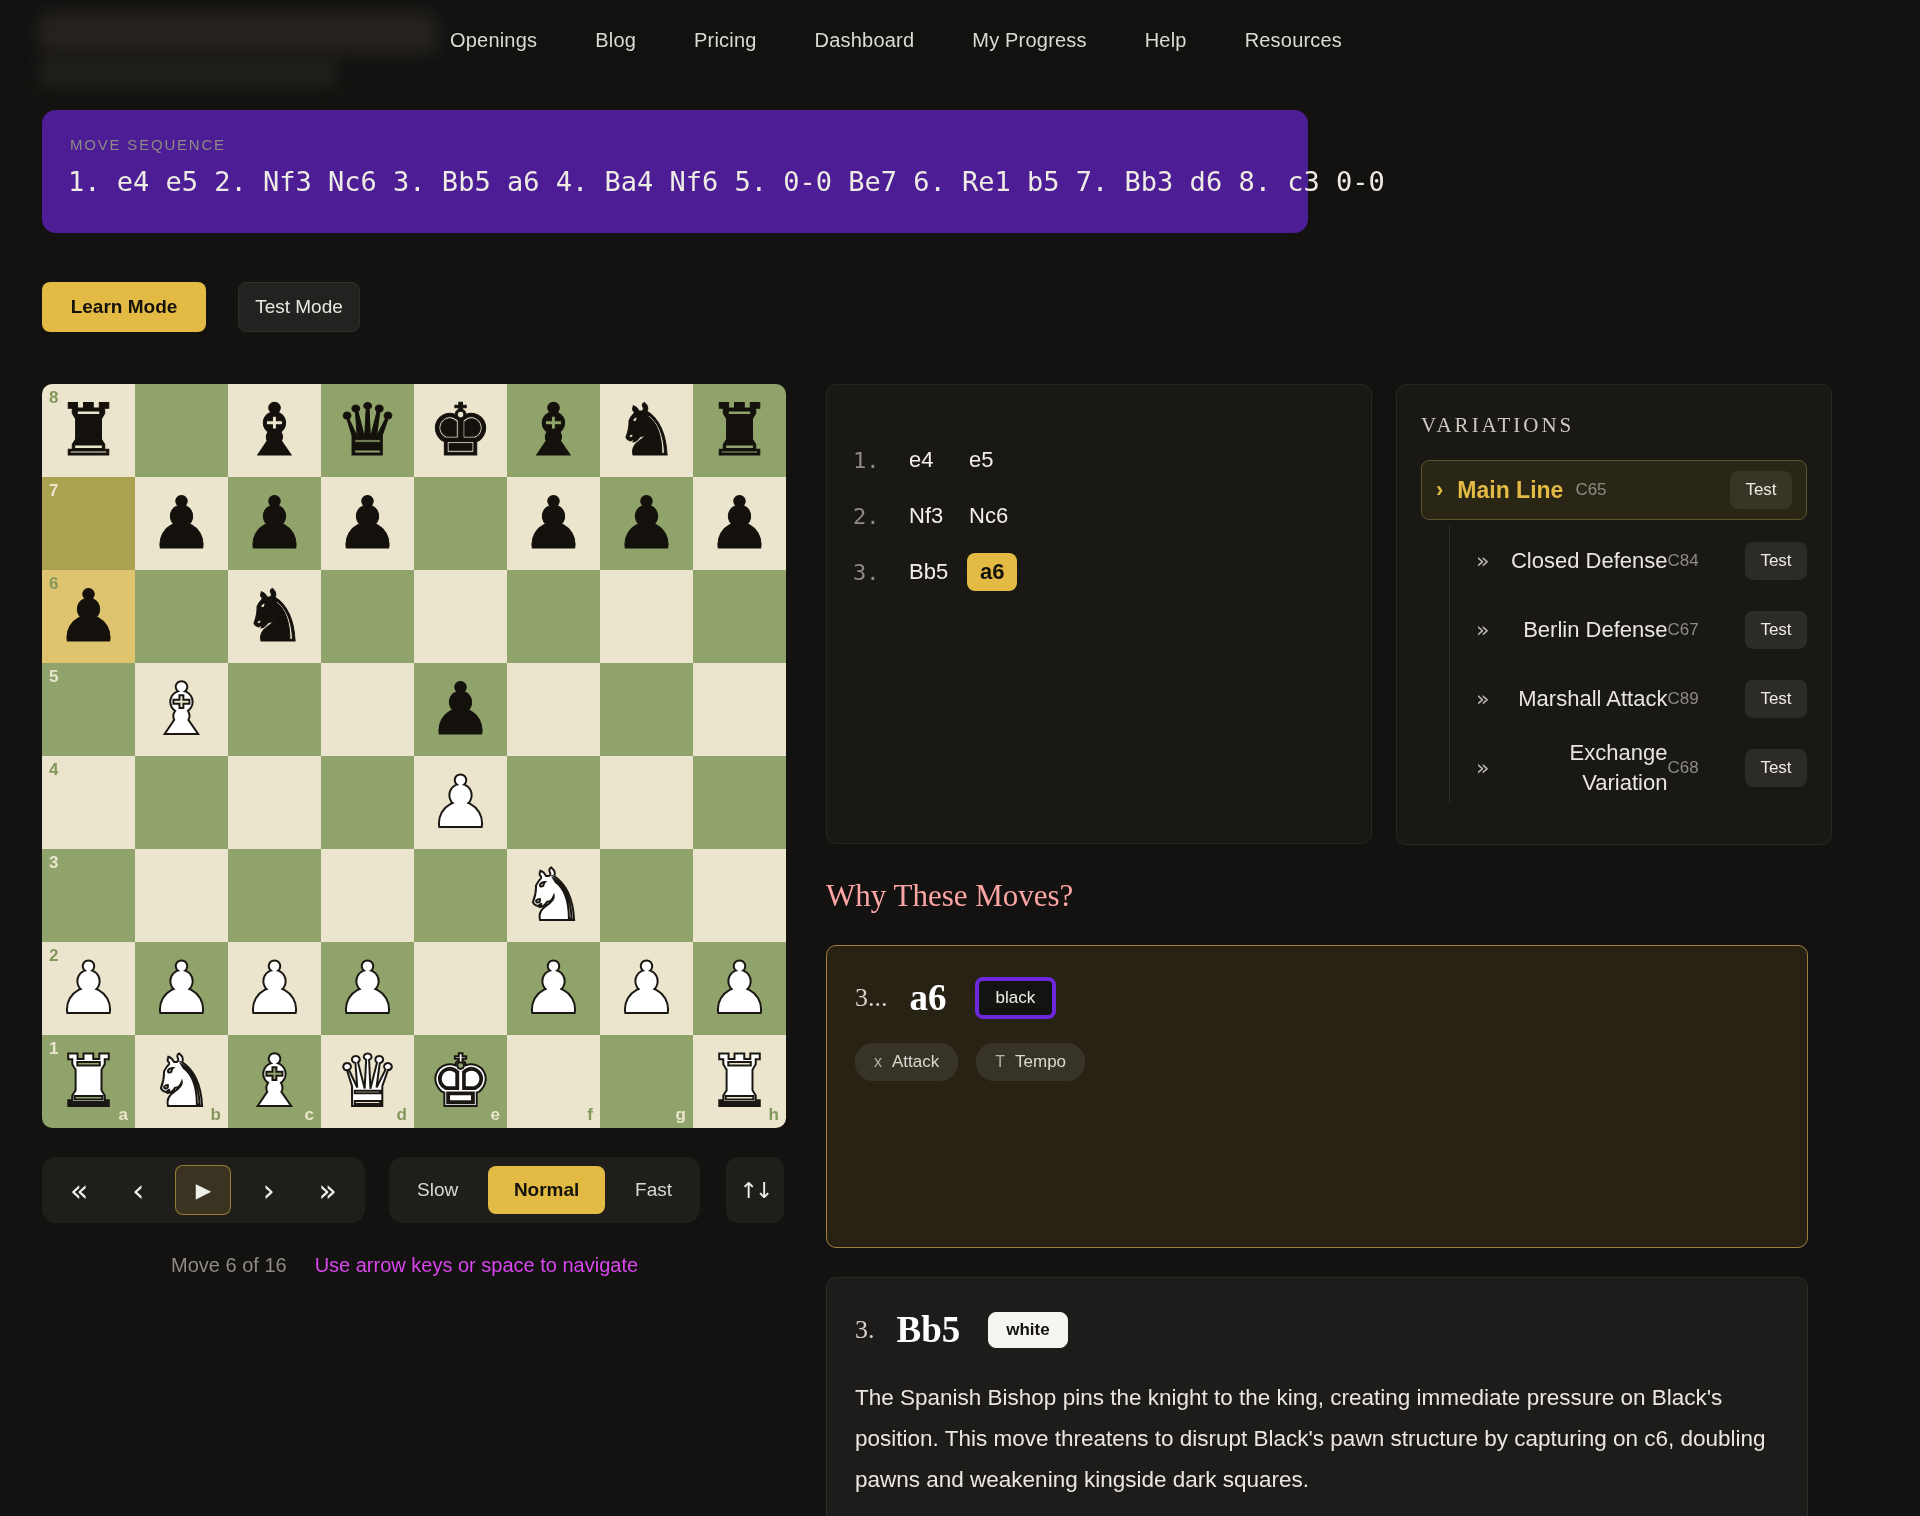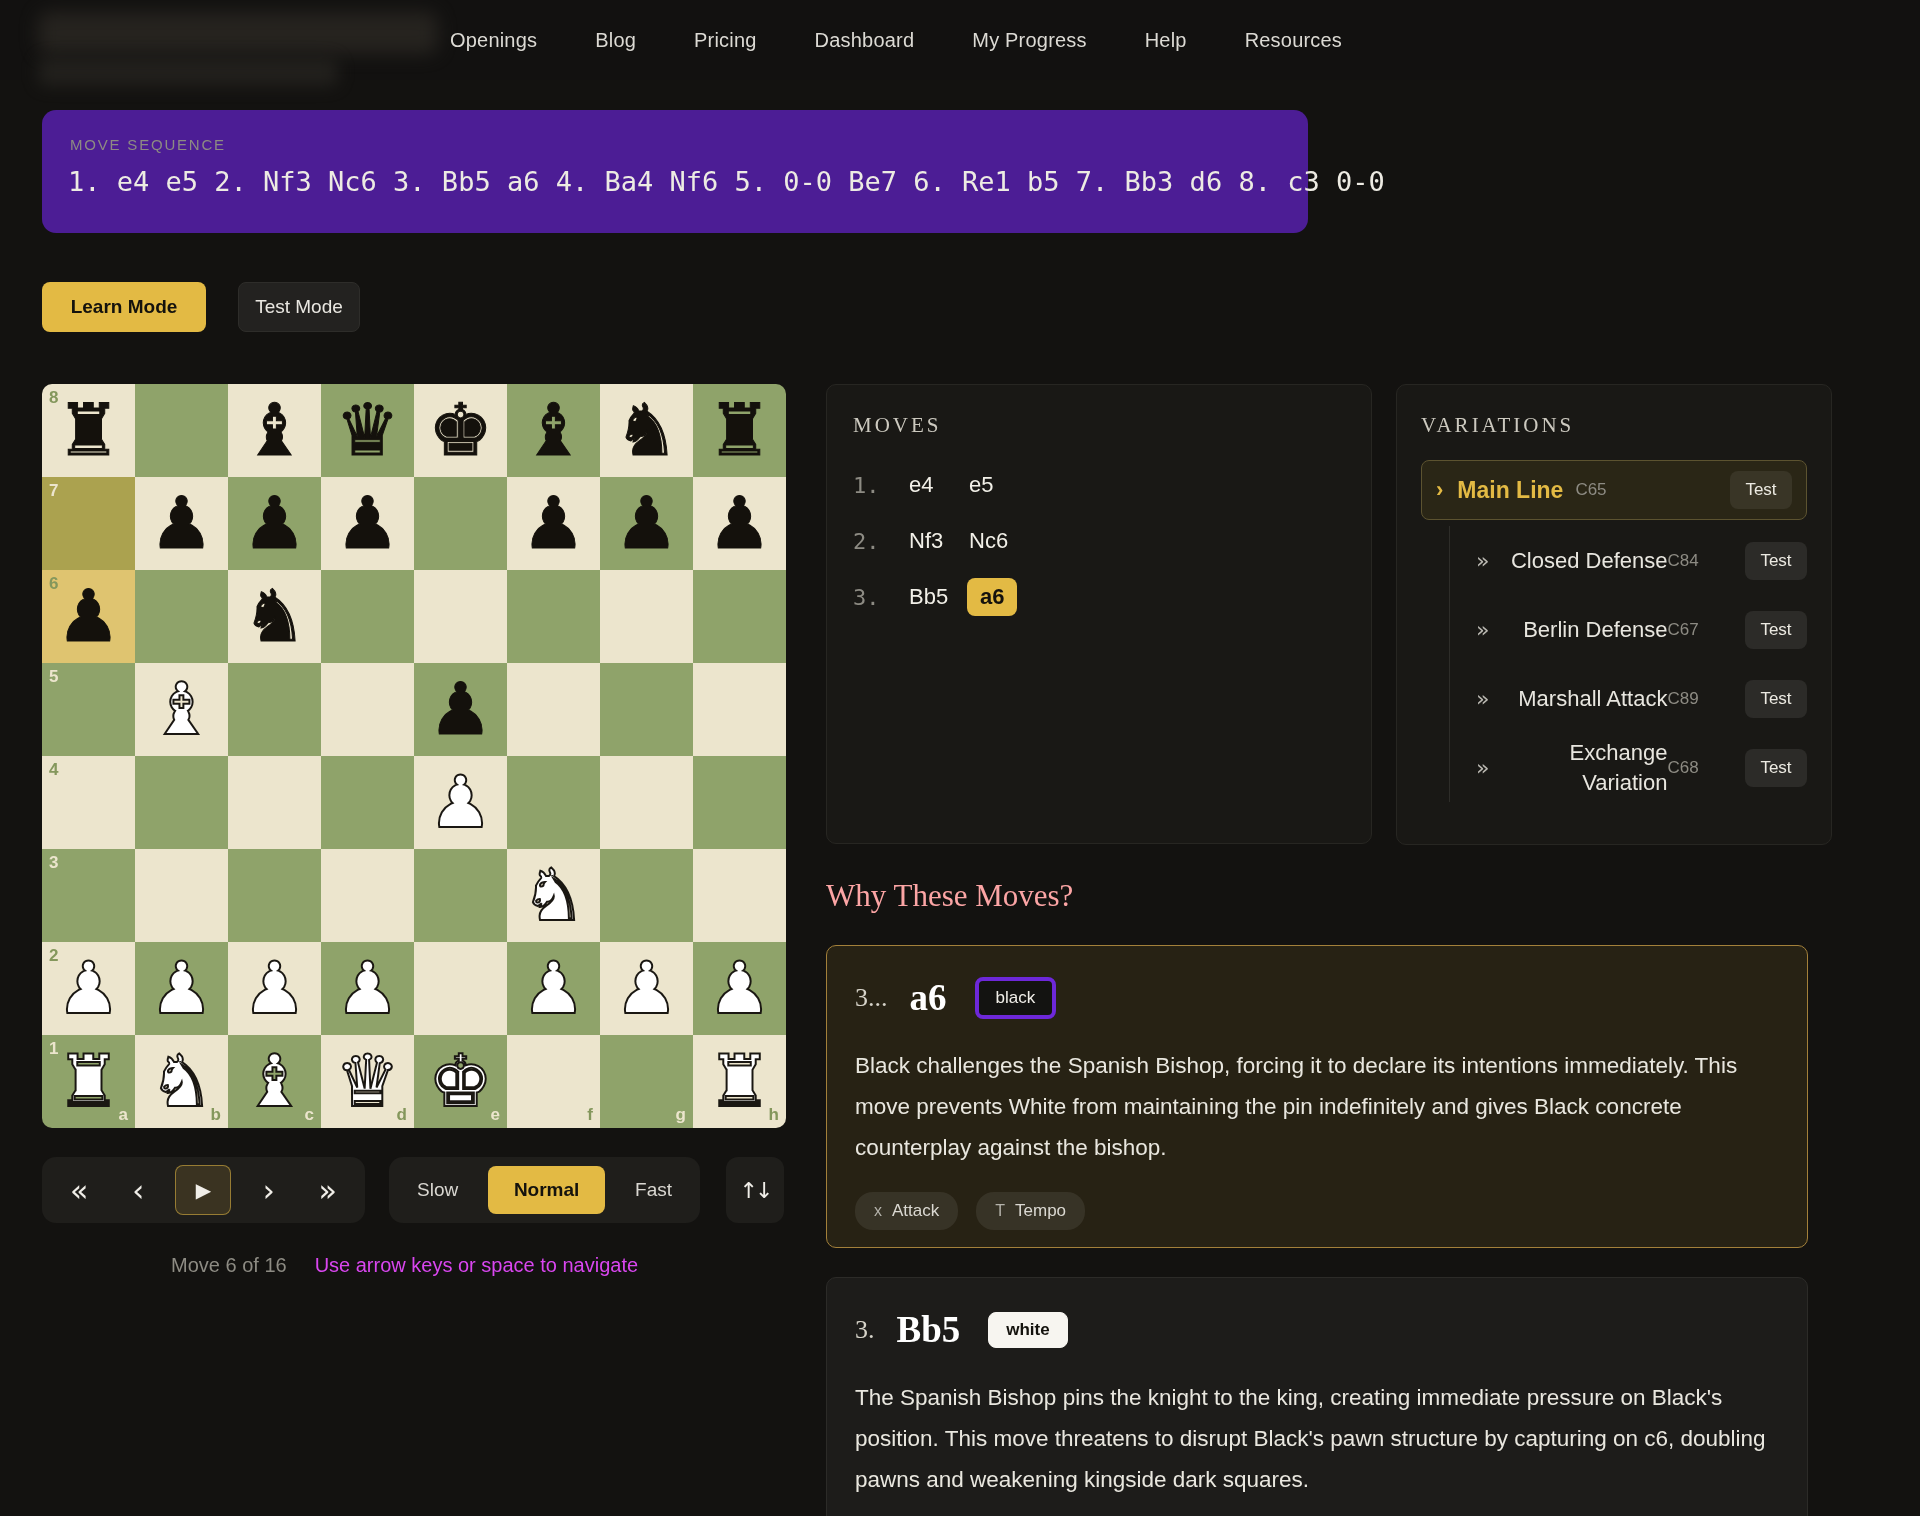--- a/index.html
+++ b/index.html
@@ -303,21 +303,20 @@
     <div class="speed-opt">Fast</div>
   </div>
 <div class="flip-btn">↑↓</div>
 
 <div class="status-row">
   <span class="move-counter">Move 6 of 16</span>
   <span class="nav-hint">Use arrow keys or space to navigate</span>
 </div>
 
 <div class="moves-panel">
-  <div class="panel-title">MOVES</div>
   <div class="moves-list">
       <div class="move-row">
         <span class="move-num">1.</span>
         <span class="move-cell">e4</span>
         <span class="move-cell">e5</span>
       </div>
       <div class="move-row">
         <span class="move-num">2.</span>
         <span class="move-cell">Nf3</span>
         <span class="move-cell">Nc6</span>
@@ -367,21 +366,20 @@
 </div>
 
 <div class="why-title">Why These Moves?</div>
 <div id="cards-root">
     <div class="exp-card hl">
       <div class="exp-head">
         <span class="exp-num">3...</span>
         <span class="exp-move">a6</span>
         <span class="side-badge black">black</span>
       </div>
-      <p class="exp-text">Black challenges the Spanish Bishop, forcing it to declare its intentions immediately. This move prevents White from maintaining the pin indefinitely and gives Black concrete counterplay against the bishop.</p>
       <div class="tag-row">
         <span class="tag-pill">
           <span class="tag-icon">x</span>
           <span>Attack</span>
         </span>
         <span class="tag-pill">
           <span class="tag-icon">T</span>
           <span>Tempo</span>
         </span>
       </div>

